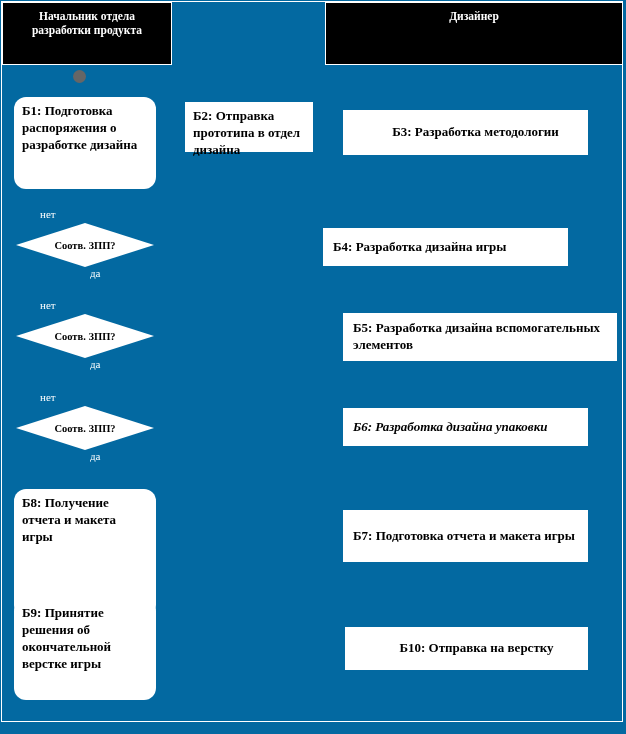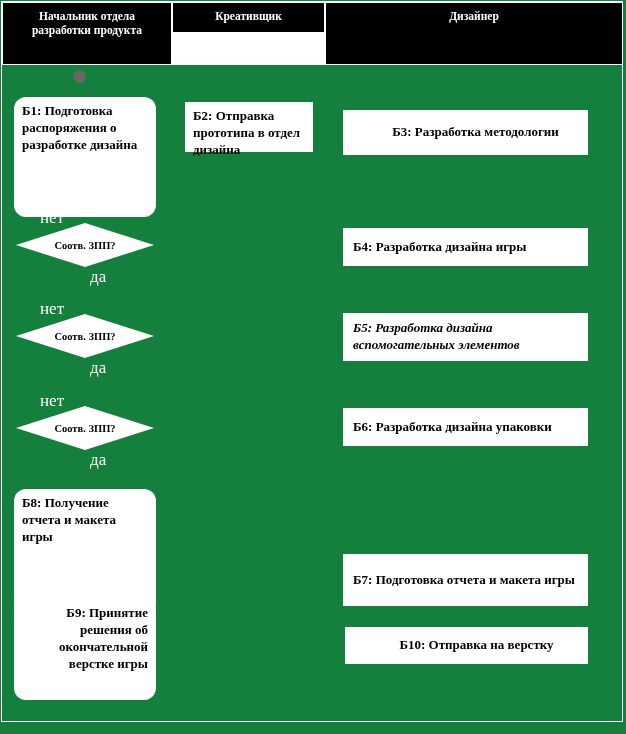--- a/index.html
+++ b/index.html
@@ -1,21 +1,21 @@
 <!DOCTYPE html>
 <html><head>
 <meta charset="utf-8">
 <style>
   * { margin: 0; padding: 0; box-sizing: border-box; }
   html, body { background: #ffffff; }
   .canvas {
     position: relative;
     width: 626px;
     height: 734px;
-    background: #15803d;
+    background: #0369a1;
     font-family: "Liberation Serif", "DejaVu Serif", serif;
     overflow: hidden;
   }
   .frame {
     position: absolute;
     left: 1px; top: 1px;
     width: 622px; height: 721px;
     border: 1px solid #ffffff;
   }
   .lane-header {
@@ -69,59 +69,55 @@
     display: flex;
     align-items: center;
     justify-content: center;
     font-weight: bold;
     font-size: 10.5px;
     text-align: center;
   }
   .edge-label {
     position: absolute;
     color: #ffffff;
-    font-size: 17px;
+    font-size: 11px;
   }
   
   .h1 { left: 2px;   width: 170px; }
   .h2 { left: 172px; width: 153px; }
   .h3 { left: 325px; width: 298px; text-align: center; }
-  .b1  { left: 14px;  top: 97px;  width: 142px; height: 120px; }
+  .b1  { left: 14px;  top: 97px;  width: 142px; height: 92px; }
   .b2  { left: 185px; top: 102px; width: 128px; height: 50px; }
   .b3  { left: 343px; top: 110px; width: 245px; height: 45px; }
   .d1  { left: 16px;  top: 223px; width: 138px; height: 44px; }
-  .b4  { left: 343px; top: 228px; width: 245px; height: 38px; }
+  .b4  { left: 323px; top: 228px; width: 245px; height: 38px; }
   .d2  { left: 16px;  top: 314px; width: 138px; height: 44px; }
-  .b5  { left: 343px; top: 313px; width: 245px; height: 48px; font-style: italic; }
+  .b5  { left: 343px; top: 313px; width: 274px; height: 48px; }
   .d3  { left: 16px;  top: 406px; width: 138px; height: 44px; }
-  .b6  { left: 343px; top: 408px; width: 245px; height: 38px; }
+  .b6  { left: 343px; top: 408px; width: 245px; height: 38px; font-style: italic; }
   .b8  { left: 14px;  top: 489px; width: 142px; height: 128px; }
-  .b7  { left: 343px; top: 510px; width: 245px; height: 52px; margin-top: 44px; }
-  .b9  { left: 14px;  top: 599px; width: 142px; height: 101px; text-align: right; }
-  .b10 { left: 345px; top: 627px; width: 243px; height: 37px; }
+  .b7  { left: 343px; top: 510px; width: 245px; height: 52px; }
+  .b9  { left: 14px;  top: 599px; width: 142px; height: 101px; }
+  .b10 { left: 345px; top: 627px; width: 243px; height: 43px; }
   .no1  { left: 40px; top: 208px; }
   .yes1 { left: 90px; top: 267px; }
   .no2  { left: 40px; top: 299px; }
   .yes2 { left: 90px; top: 358px; }
   .no3  { left: 40px; top: 391px; }
   .yes3 { left: 90px; top: 450px; }
 </style>
 </head>
 <body>
 
 <div class="canvas">
 
   <div class="frame"></div>
 
   <div class="lane-header h1">
     <span class="txt">Начальник отдела разработки продукта</span>
-  </div>
-  <div class="lane-header h2">
-    <span class="txt">Креативщик</span>
-    <div class="lane-white-area"></div>
   </div>
   <div class="lane-header h3">
     <span class="txt">Дизайнер</span>
   </div>
 
   <div class="start-dot"></div>
 
   <div class="box rounded pad top-align b1">
     <span class="txt">Б1: Подготовка распоряжения о разработке дизайна</span>
   </div>

